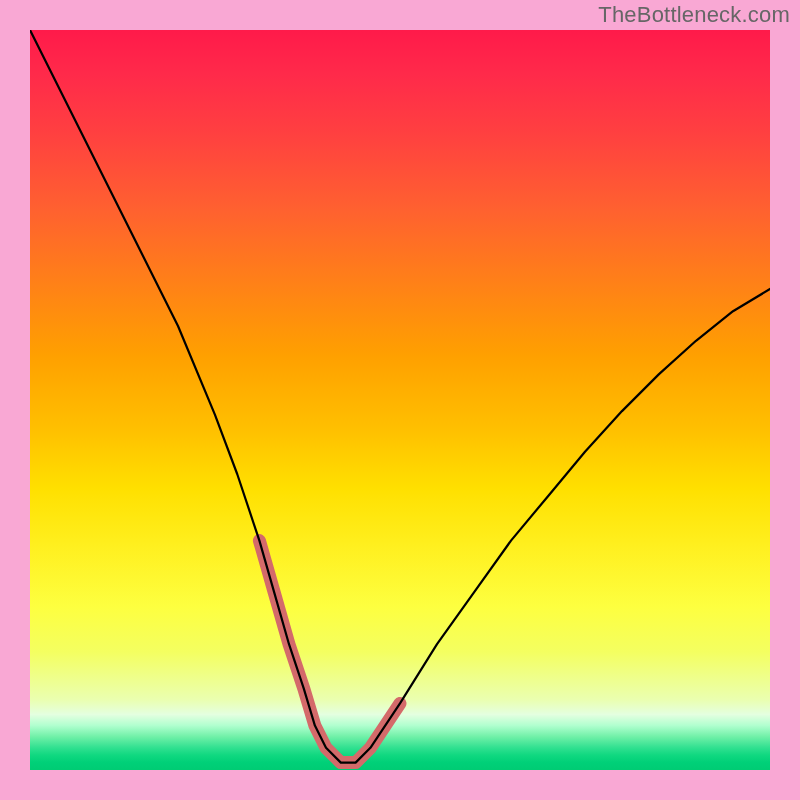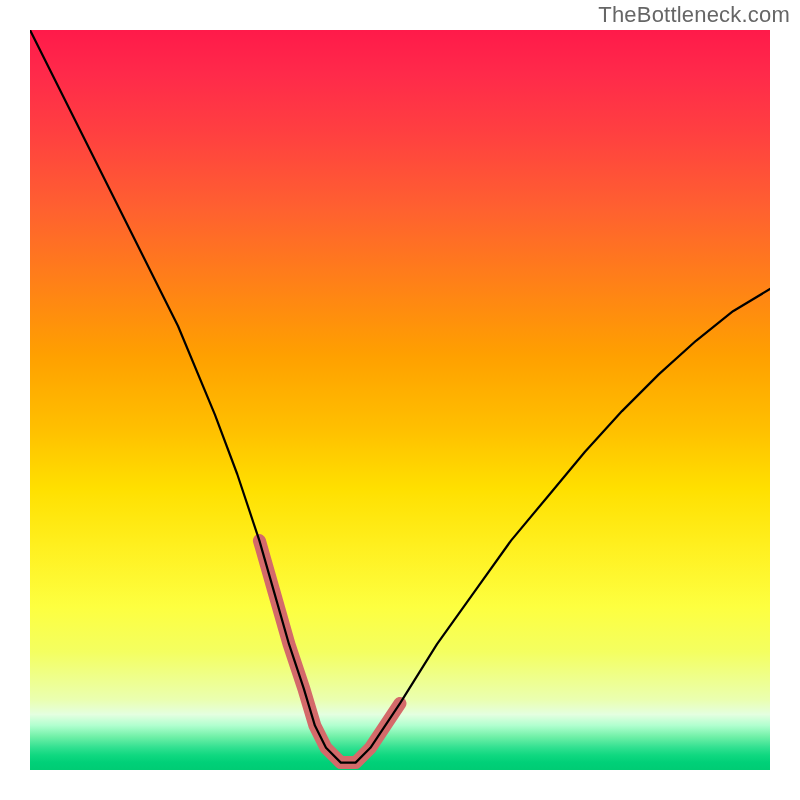--- a/index.html
+++ b/index.html
@@ -9,21 +9,21 @@
     height: 800px;
     background: #000;
     overflow: hidden;
     font-family: Arial, Helvetica, sans-serif;
   }
   .frame {
     position: absolute;
     left: 0; top: 0;
     width: 800px;
     height: 800px;
-    background: #ffffff;
+    background: #f9a8d4;
   }
   .watermark {
     position: absolute;
     top: 2px;
     right: 10px;
     color: #666666;
     font-size: 22px;
     font-weight: 400;
     letter-spacing: 0.2px;
     z-index: 20;

